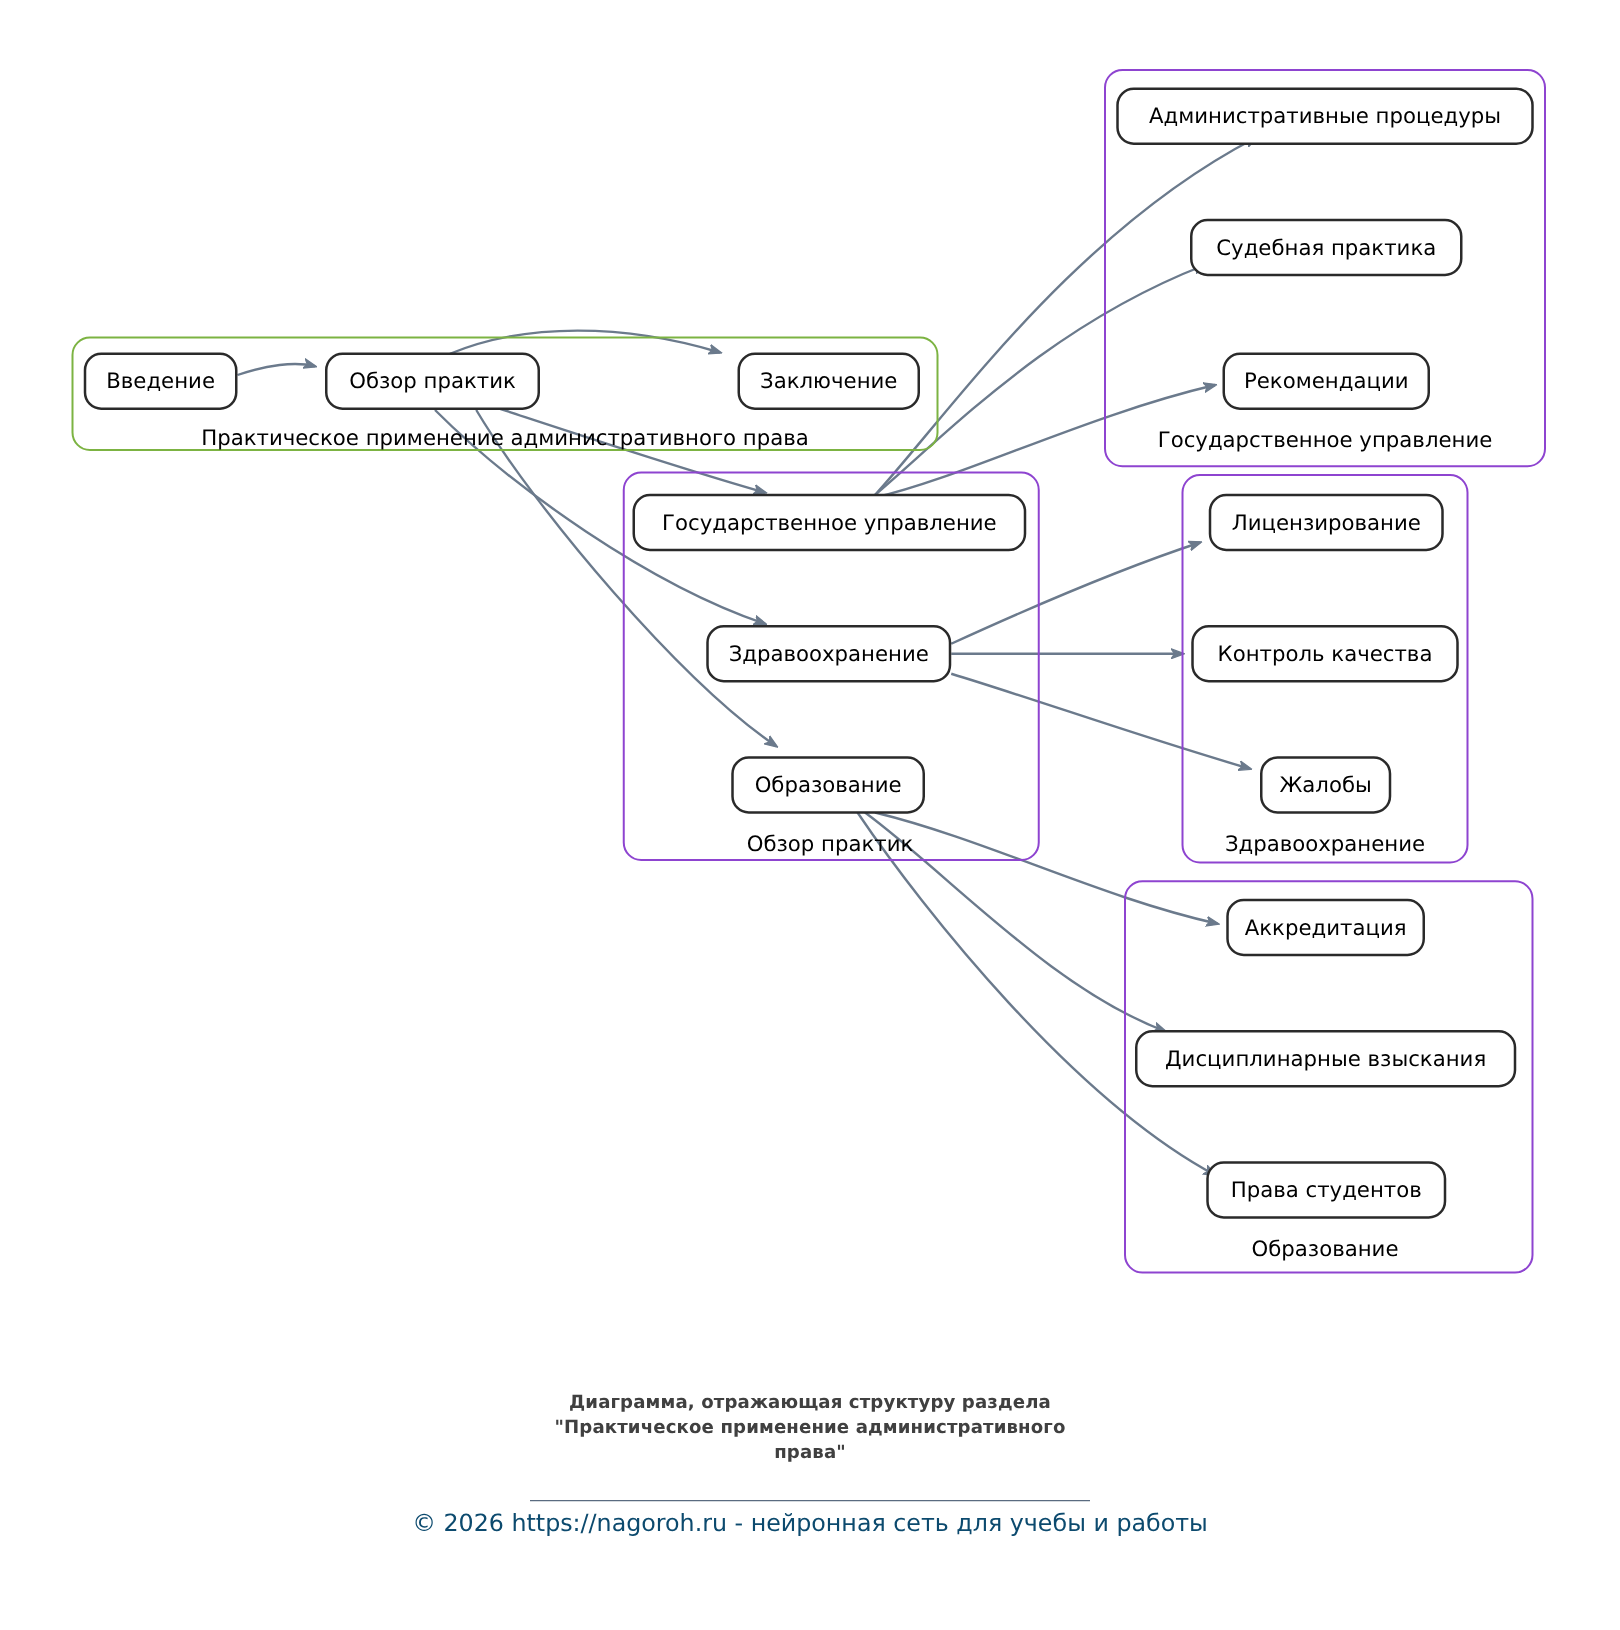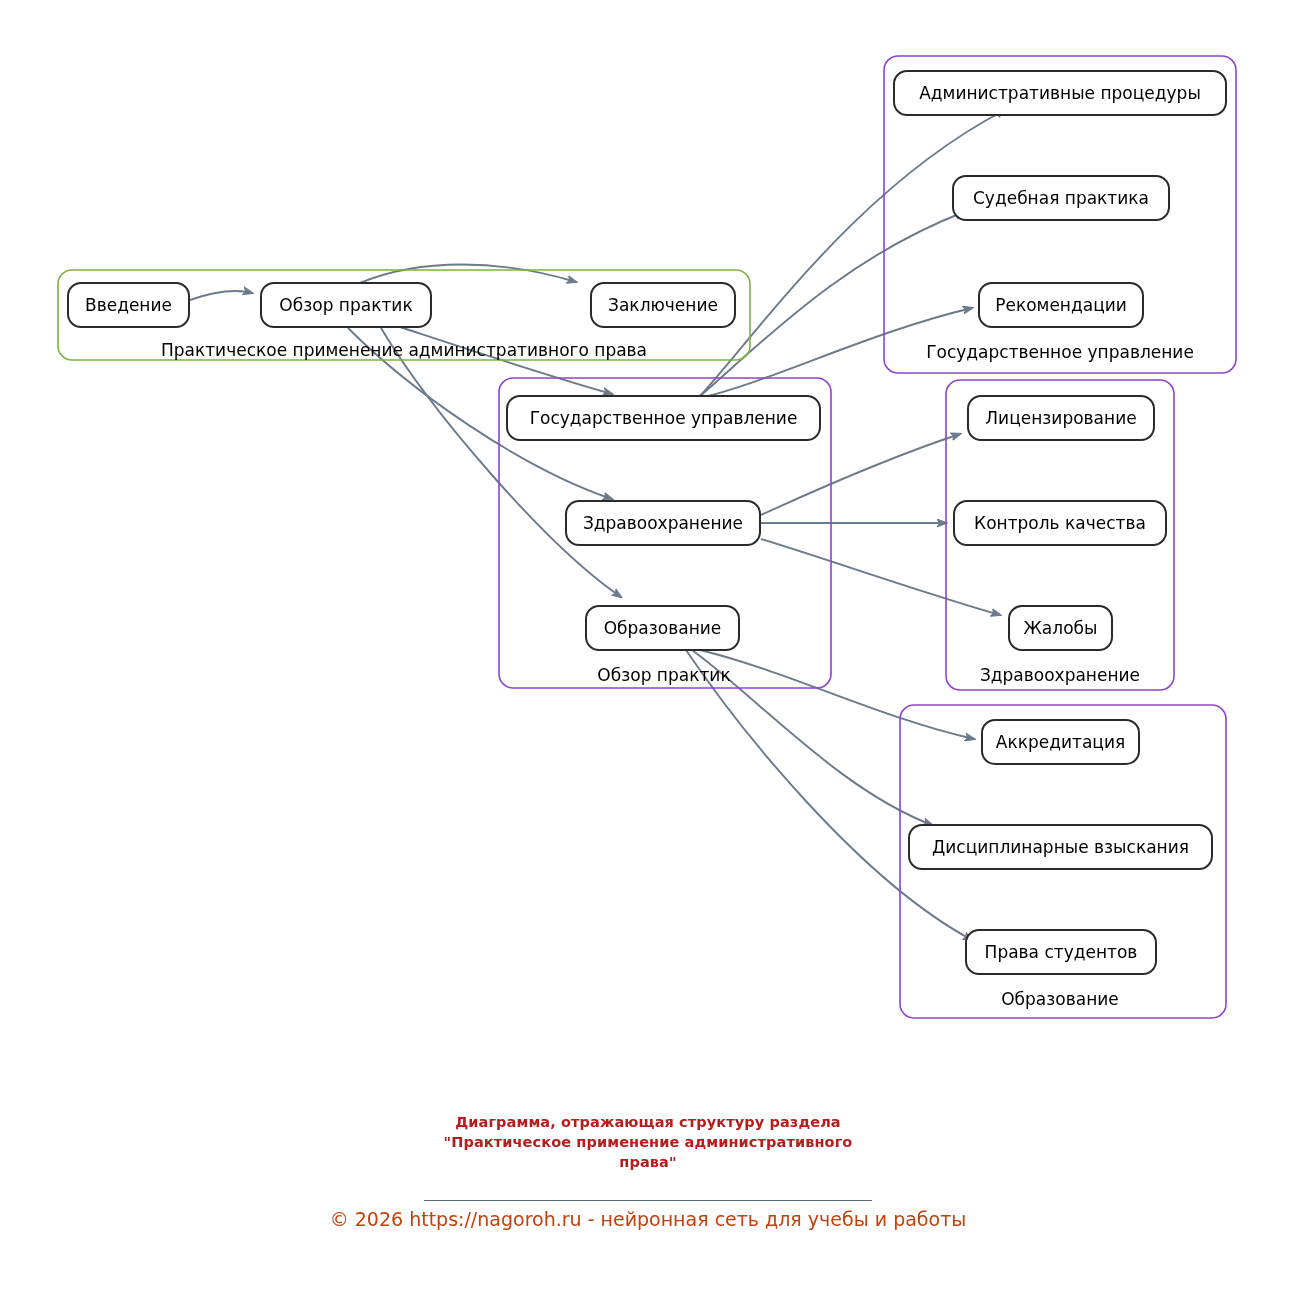--- a/index.html
+++ b/index.html
@@ -66,40 +66,40 @@
     width: 1296px;
     text-align: center;
   }
   #caption-block {
     top: 1112px;
   }
   .caption-line {
     font-family: "DejaVu Sans", sans-serif;
     font-size: 14.5px;
     font-weight: bold;
-    color: #b91c1c;
+    color: #404040;
     line-height: 20px;
     letter-spacing: 0.1px;
   }
   #divider-wrap {
     top: 1186px;
   }
   .divider-rule {
     display: inline-block;
     width: 448px;
     height: 1px;
     background: #5a6b80;
   }
   #credit-block {
     top: 1206px;
   }
   .credit-line {
     font-family: "DejaVu Sans", sans-serif;
     font-size: 19px;
-    color: #c2410c;
+    color: #0c4a6e;
     line-height: 26px;
   }
 </style>
 </head>
 <body>
 
 <div id="diagram-root">
   <svg id="graph" viewBox="0 0 1296 1304" xmlns="http://www.w3.org/2000/svg">
     <defs>
       <marker id="arrowhead" markerWidth="11" markerHeight="9" refX="9" refY="4.5" orient="auto" markerUnits="userSpaceOnUse">

